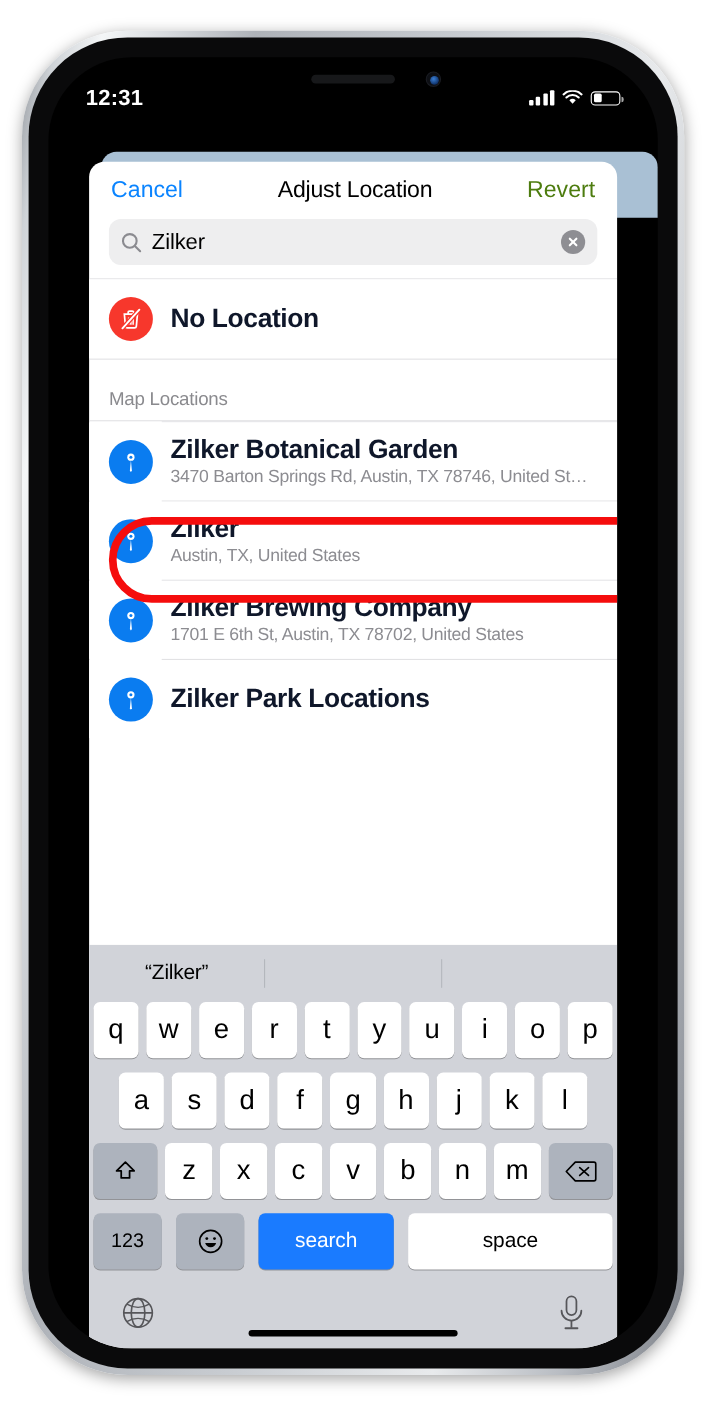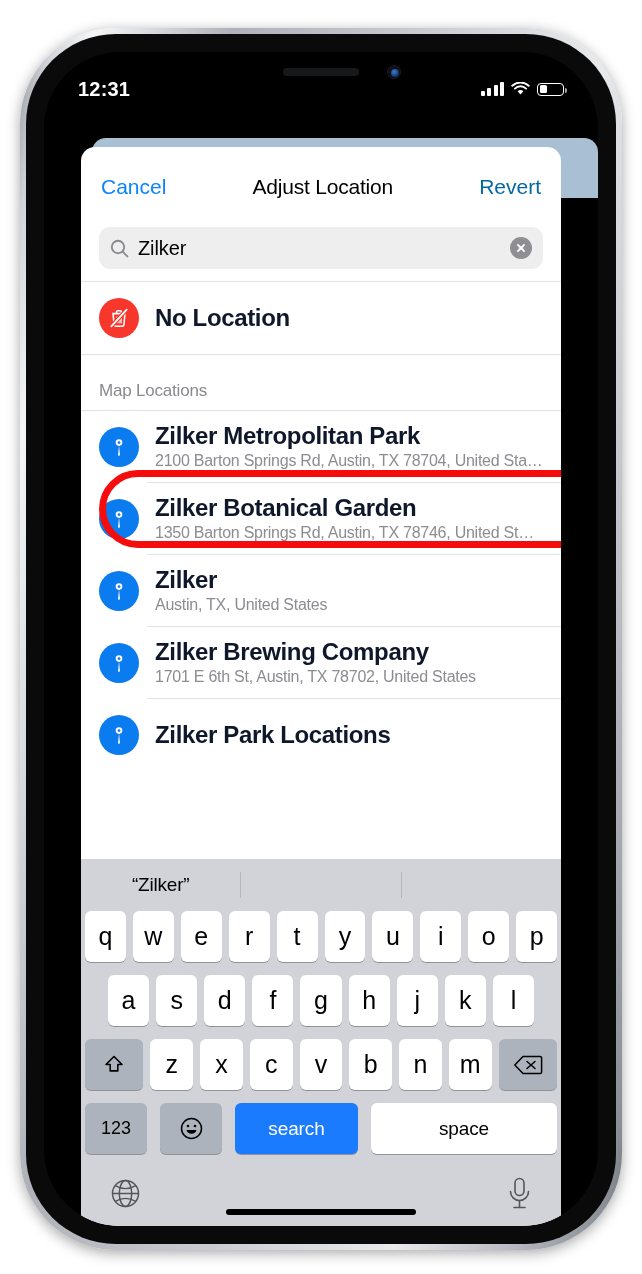--- a/index.html
+++ b/index.html
@@ -117,34 +117,34 @@
   .sheet {
     position: absolute;
     left: 37px; top: 95px; right: 37px; bottom: 0;
     background: #ffffff;
     border-radius: 14px 14px 0 0;
     overflow: hidden;
   }
 
   
   .navbar {
-    height: 80px;
+    height: 52px;
     display: flex; align-items: center;
     justify-content: space-between;
     padding: 0 20px;
   }
   .nav-btn {
     font-size: 21px;
     background: none; border: none;
     font-family: inherit;
     cursor: pointer;
     white-space: nowrap;
   }
   .nav-cancel { color: #0a84ff; }
-  .nav-revert { color: #0369a1; }
+  .nav-revert { color: #4d7c0f; }
   .nav-title {
     font-size: 21px; font-weight: normal;
     color: #000; letter-spacing: -.2px;
   }
 
   
   .search-wrap { padding: 0 18px 12px; }
   .searchbar {
     height: 42px;
     background: #eeeeef;
@@ -378,50 +378,35 @@
               <div class="row-title">No Location</div>
             </div>
           </div>
 
           <div class="divider"></div>
 
           <div class="section-head">Map Locations</div>
 
           <div class="divider"></div>
 
+          <div class="divider inset"></div>
+
           <div class="row row-result">
             <div class="row-icon">
               <div class="pin-circle">
                 <svg width="22" height="22" viewBox="0 0 24 24">
                   <circle cx="12" cy="7.2" r="3.6" fill="#fff"></circle>
                   <circle cx="12" cy="7.2" r="1.5" fill="#0a7cf0"></circle>
                   <path d="M12 10.2 L13 20.6 L12 22 L11 20.6 Z" fill="#fff"></path>
                 </svg>
               </div>
             </div>
             <div class="row-text">
-              <div class="row-title">Zilker Metropolitan Park</div>
-              <div class="row-sub">2100 Barton Springs Rd, Austin, TX 78704, United Sta…</div>
-            </div>
-          </div>
-          <div class="divider inset"></div>
-
-          <div class="row row-result">
-            <div class="row-icon">
-              <div class="pin-circle">
-                <svg width="22" height="22" viewBox="0 0 24 24">
-                  <circle cx="12" cy="7.2" r="3.6" fill="#fff"></circle>
-                  <circle cx="12" cy="7.2" r="1.5" fill="#0a7cf0"></circle>
-                  <path d="M12 10.2 L13 20.6 L12 22 L11 20.6 Z" fill="#fff"></path>
-                </svg>
-              </div>
-            </div>
-            <div class="row-text">
               <div class="row-title">Zilker Botanical Garden</div>
-              <div class="row-sub">1350 Barton Springs Rd, Austin, TX  78746, United St…</div>
+              <div class="row-sub">3470 Barton Springs Rd, Austin, TX  78746, United St…</div>
             </div>
           </div>
           <div class="divider inset"></div>
 
           <div class="row row-result">
             <div class="row-icon">
               <div class="pin-circle">
                 <svg width="22" height="22" viewBox="0 0 24 24">
                   <circle cx="12" cy="7.2" r="3.6" fill="#fff"></circle>
                   <circle cx="12" cy="7.2" r="1.5" fill="#0a7cf0"></circle>

